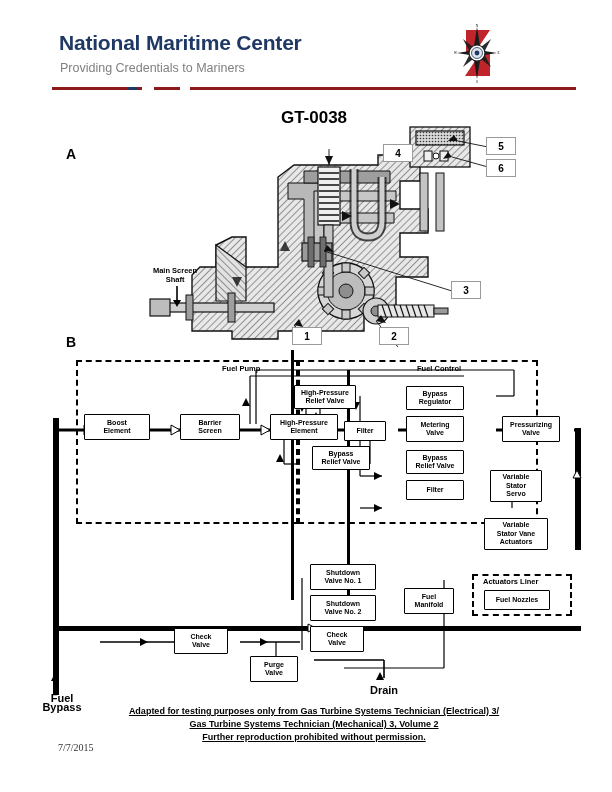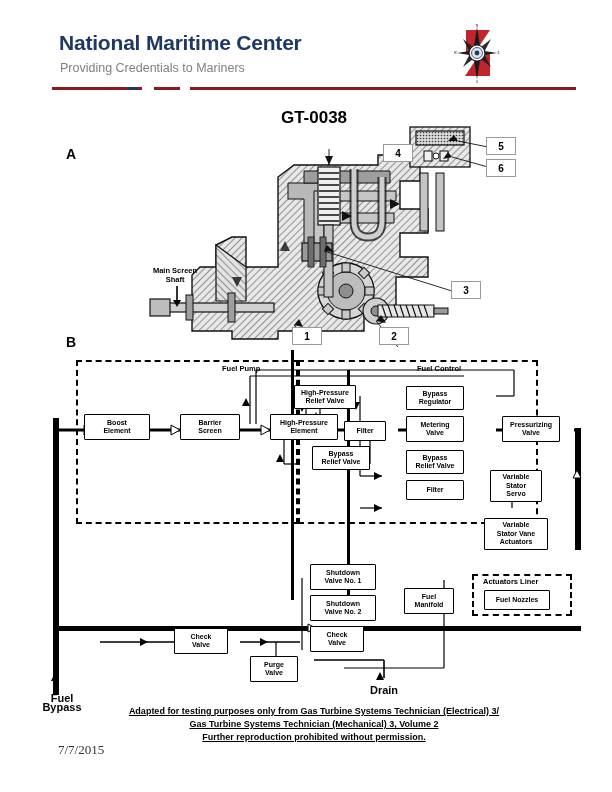--- a/index.html
+++ b/index.html
@@ -69,21 +69,21 @@
   }
   .flab{position:absolute;font-size:11px;font-weight:bold;color:#000;text-align:center;line-height:9px;}
 
   
   .footer{
     position:absolute;left:0;top:705px;width:612px;text-align:center;
     font-size:9px;font-weight:bold;color:#000;line-height:13px;text-decoration:underline;
   }
   .date{
     position:absolute;left:50px;top:742px;
-    font-family:"Liberation Serif", serif;font-size:13px;color:#333;
+    font-family:"Liberation Serif", serif;font-size:10px;color:#333;
   }
   svg{display:block;}
 </style>
 </head>
 <body>
 
 <div class="page">
 
   <div>
     <div class="hdr-title">National Maritime Center</div>

